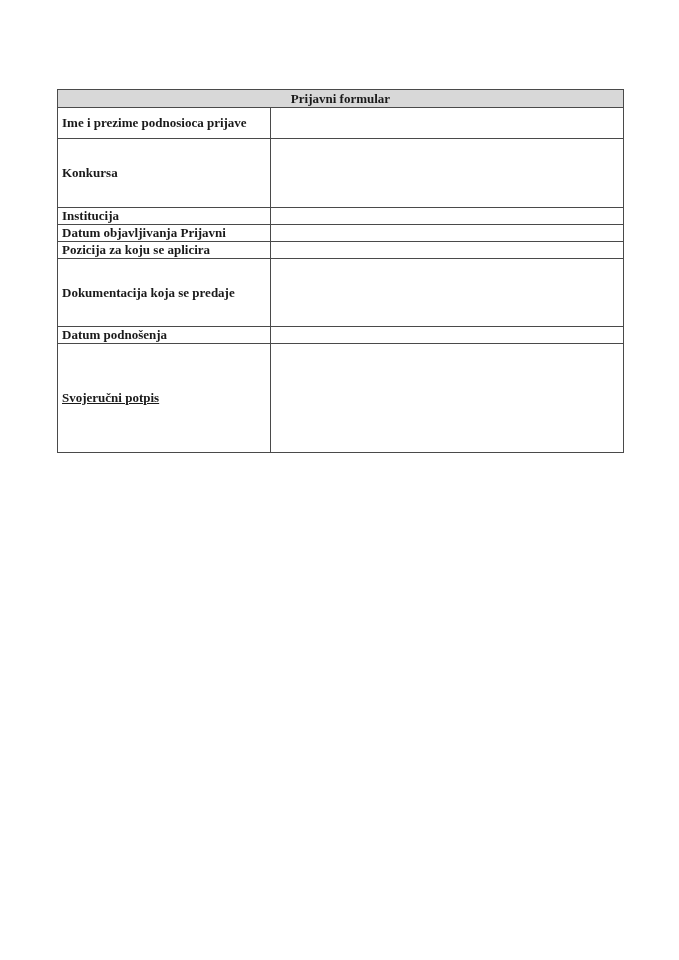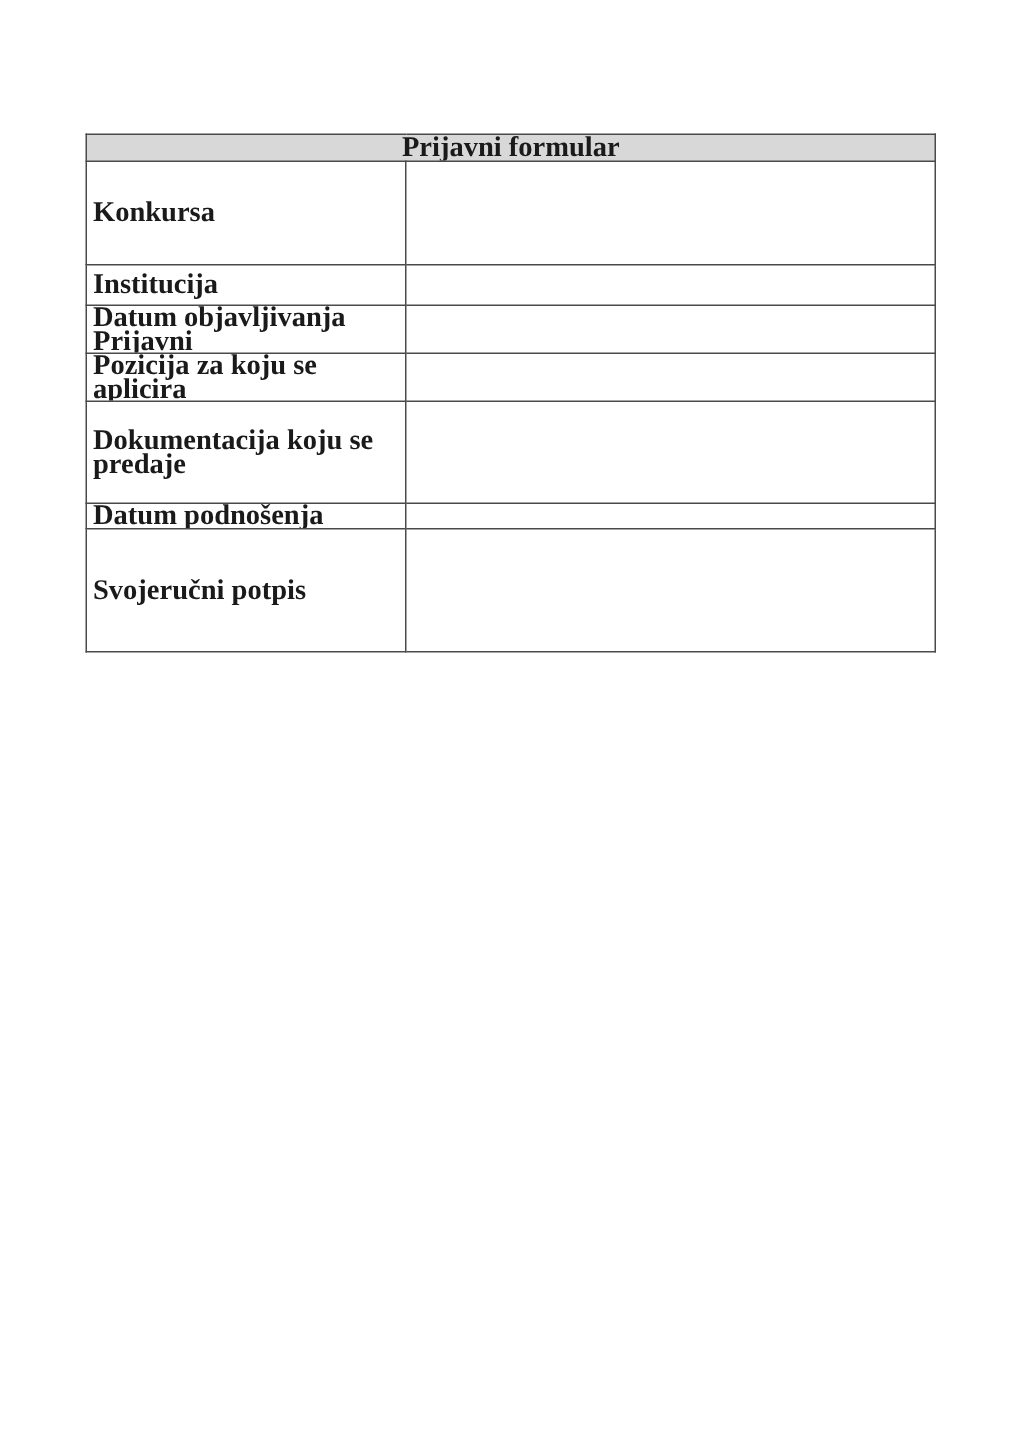--- a/index.html
+++ b/index.html
@@ -23,21 +23,21 @@
     width: 566px;
     border-collapse: collapse;
     table-layout: fixed;
   }
   table.form-table col.c-label { width: 213px; }
   table.form-table col.c-value { width: 353px; }
   table.form-table th,
   table.form-table td {
     border: 1px solid #4a4a4a;
     padding: 0 4px;
-    font-size: 19px;
+    font-size: 13px;
     line-height: 15.5px;
     vertical-align: middle;
     box-sizing: border-box;
     overflow: hidden;
   }
   table.form-table th.title-cell {
     background: #d8d8d8;
     font-weight: bold;
     text-align: center;
     height: 18px;
@@ -45,60 +45,64 @@
   table.form-table td.label-cell {
     font-weight: bold;
     text-align: left;
   }
   table.form-table td.value-cell {
     background: #ffffff;
   }
   tr.r-0 td { height: 31px; }
   tr.r-1 td { height: 69px; }
   tr.r-2 td { height: 51px; }
-  tr.r-3 td { height: 27px; margin-top: 27px; }
+  tr.r-3 td { height: 17px; margin-top: 27px; }
   tr.r-4 td { height: 17px; }
   tr.r-5 td { height: 17px; }
   tr.r-6 td { height: 68px; }
   tr.r-7 td { height: 17px; }
-  tr.r-8 td { height: 82px; }
+  tr.r-8 td { height: 109px; text-decoration: underline; }
 </style>
 </head>
 <body>
 
 <div class="page">
   <table class="form-table">
     <colgroup>
       <col class="c-label">
       <col class="c-value">
     </colgroup>
     <thead>
       <tr>
         <th class="title-cell" colspan="2">Prijavni formular</th>
       </tr>
     </thead>
     <tbody>
+      <tr class="r-0">
+        <td class="label-cell">Ime i prezime podnosioca prijave</td>
+        <td class="value-cell"></td>
+      </tr>
       <tr class="r-1">
         <td class="label-cell">Konkursa</td>
         <td class="value-cell"></td>
       </tr>
       <tr class="r-3">
         <td class="label-cell">Institucija</td>
         <td class="value-cell"></td>
       </tr>
       <tr class="r-4">
         <td class="label-cell">Datum objavljivanja Prijavni</td>
         <td class="value-cell"></td>
       </tr>
       <tr class="r-5">
         <td class="label-cell">Pozicija za koju se aplicira</td>
         <td class="value-cell"></td>
       </tr>
       <tr class="r-6">
-        <td class="label-cell">Dokumentacija koju se predaje</td>
+        <td class="label-cell">Dokumentacija koja se predaje</td>
         <td class="value-cell"></td>
       </tr>
       <tr class="r-7">
         <td class="label-cell">Datum podnošenja</td>
         <td class="value-cell"></td>
       </tr>
       <tr class="r-8">
         <td class="label-cell">Svojeručni potpis</td>
         <td class="value-cell"></td>
       </tr>

